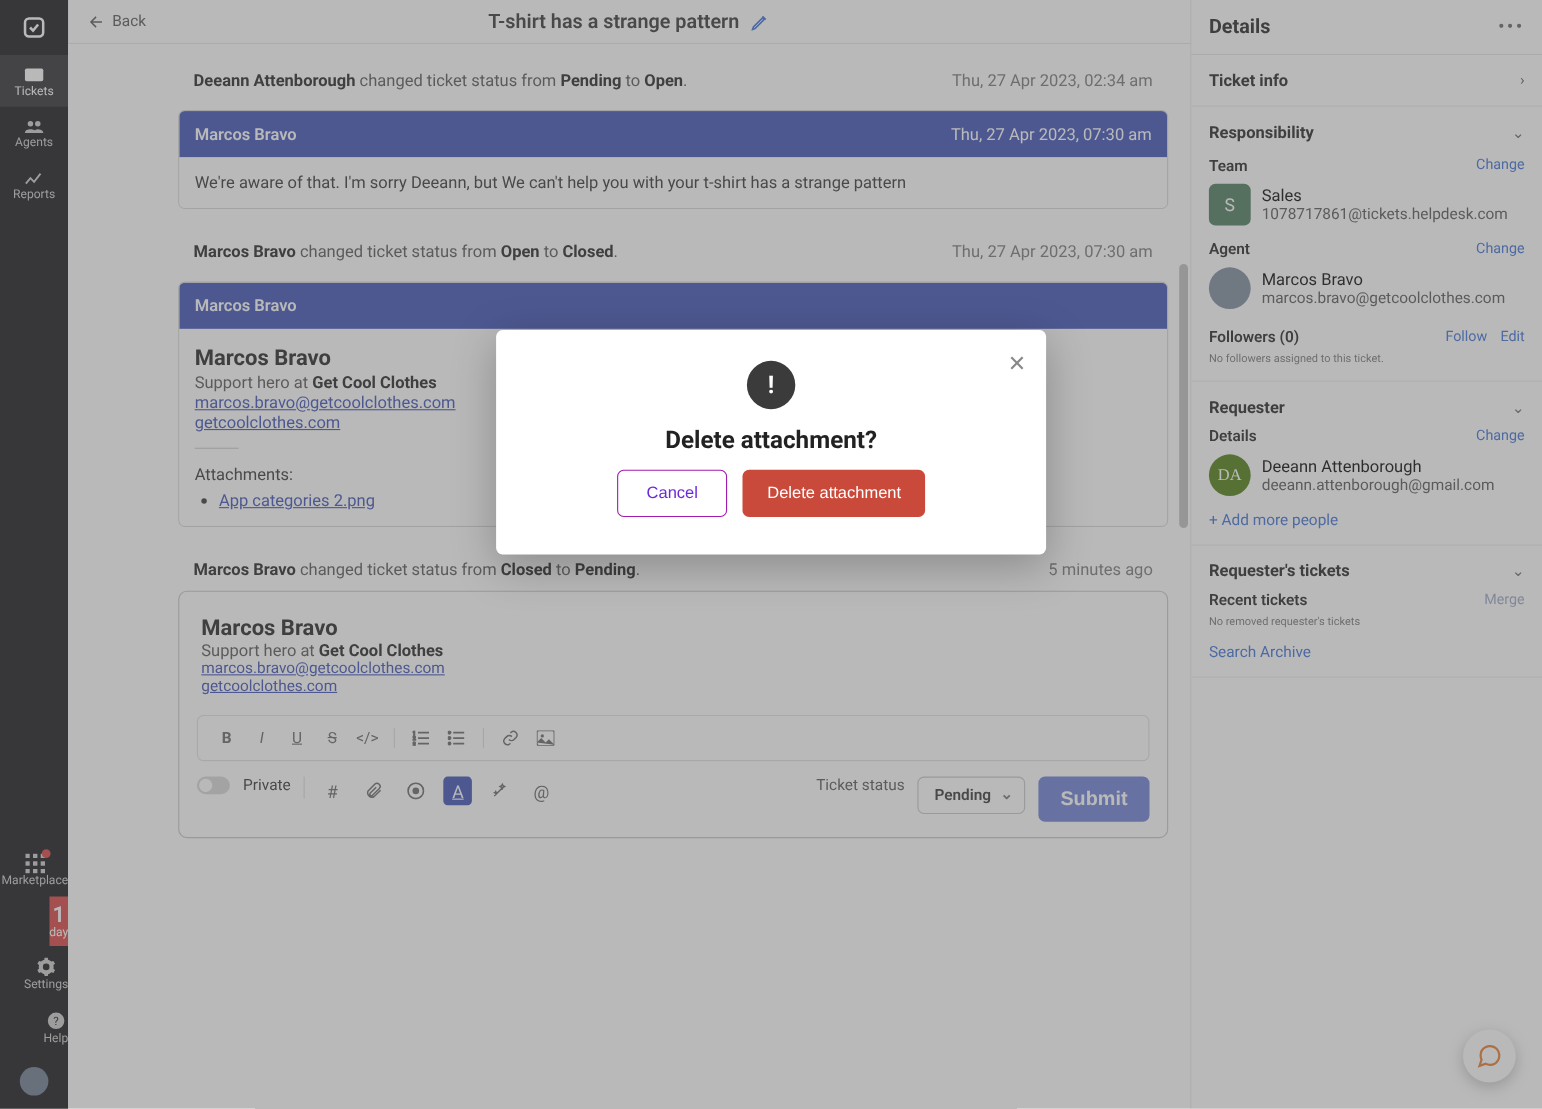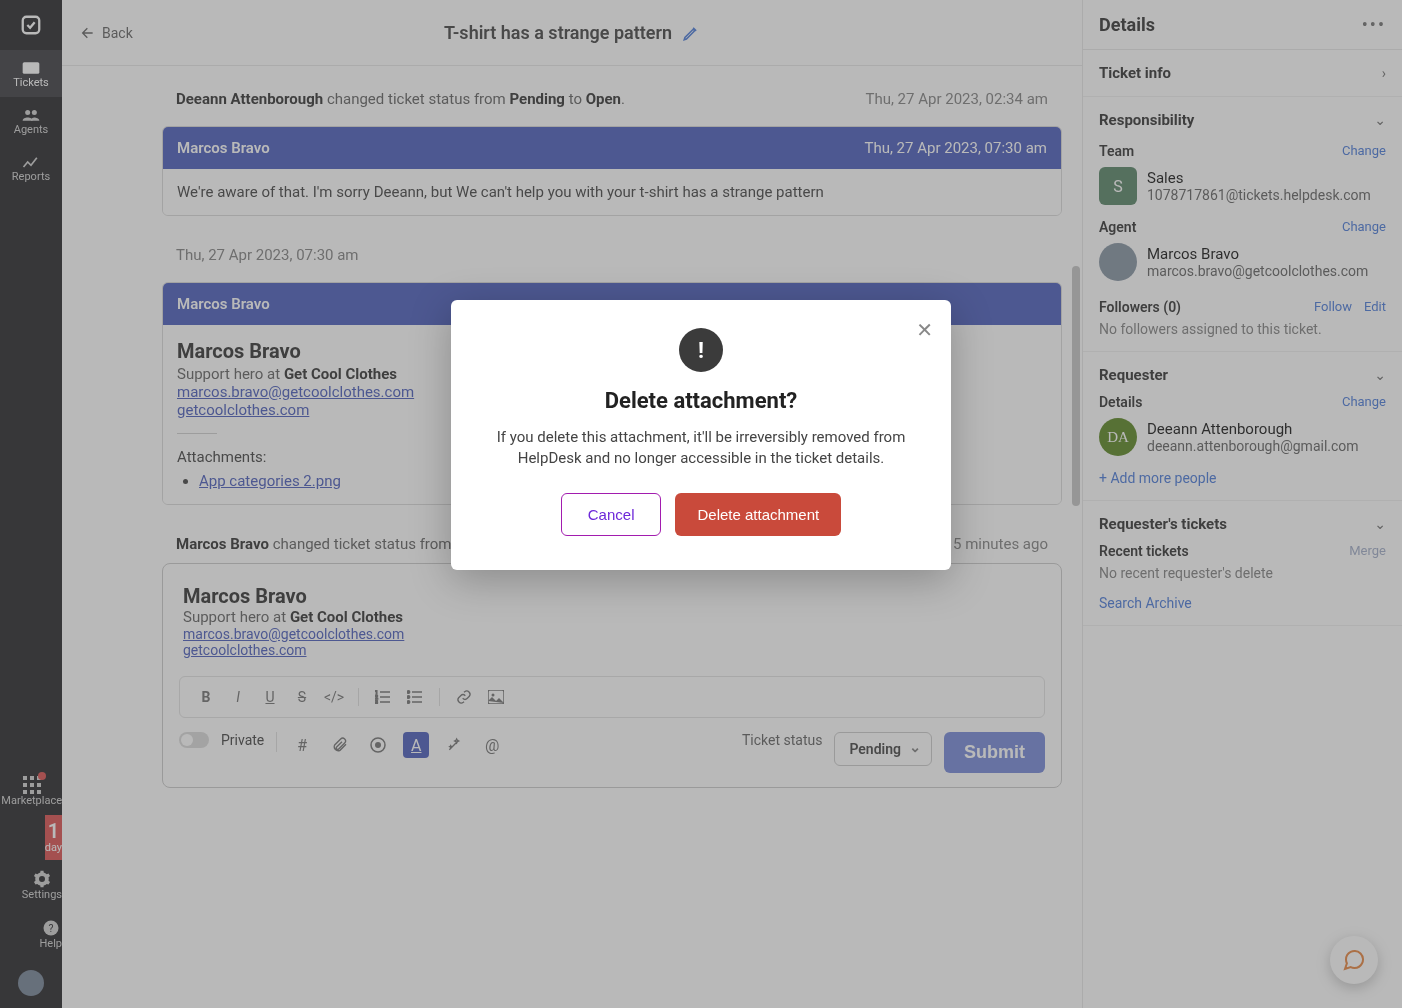--- a/index.html
+++ b/index.html
@@ -36,21 +36,21 @@
   .nav-badge { position:relative; }
   .nav-badge::after { content:""; position:absolute; top:6px; right:16px; width:8px; height:8px; background:#d94141; border-radius:50%; }
   .trial { background:#d94141; color:#fff; text-align:center; padding:6px 0; }
   .trial .big { font-size:20px; font-weight:600; line-height:1; }
   .trial .small { font-size:11px; }
   .avatar-small { width:26px; height:26px; border-radius:50%; background:#6b7a8f; margin:12px auto; }
 
   
   .main { flex:1; display:flex; flex-direction:column; background:#fff; position:relative; }
   .topbar {
-    height:66px; border-bottom:1px solid #e5e5e5; display:flex; align-items:center; padding:0 18px;
+    height:40px; border-bottom:1px solid #e5e5e5; display:flex; align-items:center; padding:0 18px;
     position:relative;
   }
   .back-btn { display:flex; align-items:center; gap:6px; color:#555; cursor:pointer; }
   .title-wrap { position:absolute; left:50%; transform:translateX(-50%); display:flex; align-items:center; gap:10px; }
   .title { font-size:18px; font-weight:600; color:#333; }
   .edit-icon { color:#3b6fd6; cursor:pointer; }
 
   .content { flex:1; overflow:auto; padding:14px 0 0; background:#fff; position:relative; }
   .thread { width: 900px; margin: 0 0 0 100px; }
 
@@ -104,21 +104,21 @@
   .chev { color:#666; font-size:14px; }
   .field-label { font-size:14px; font-weight:600; color:#222; margin-top:14px; display:flex; justify-content:space-between; }
   .change-link { color:#3b6fd6; font-size:13px; font-weight:400; cursor:pointer; }
   .entity { display:flex; align-items:center; gap:10px; margin-top:8px; }
   .entity-avatar { width:38px; height:38px; border-radius:6px; background:#4a7a5a; color:#fff; display:flex; align-items:center; justify-content:center; font-size:16px; }
   .entity-avatar.round { border-radius:50%; background:#4d7c0f; font-size:15px;font-family:Liberation Serif, serif; }
   .entity-avatar.photo { border-radius:50%; background:#7a8a9a; }
   .entity-text { display:flex; flex-direction:column; }
   .entity-text .name { font-size:15px; color:#000000; }
   .entity-text .sub { font-size:14px; color:#555; }
-  .muted { color:#777; font-size:14px; margin-top:6px; }
+  .muted { color:#777; font-size:10px; margin-top:6px; }
   .link-blue { color:#3b6fd6; cursor:pointer; }
   .row-links { display:flex; gap:12px; }
   .sub-head { font-size:14px; font-weight:600; color:#222; margin-top:10px; display:flex; justify-content:space-between; }
 
   
   .scroll-track { position:absolute; right:2px; top:200px; width:8px; height:240px; background:rgba(0,0,0,0.25); border-radius:4px; }
 
   
   .overlay {
     position:absolute; inset:0; background:rgba(100,100,100,0.45);
@@ -262,20 +262,23 @@
 
         <div class="msg-card">
           <div class="msg-header">
             <span class="name">Marcos Bravo</span>
             <span>Thu, 27 Apr 2023, 07:30 am</span>
           </div>
           <div class="msg-body">We're aware of that. I'm sorry Deeann, but We can't help you with your t-shirt has a strange pattern</div>
         </div>
 
         <div class="status-line">
+          <div class="left">
+            <b>Marcos Bravo</b><span> changed ticket status from </span><b>Open</b><span> to </span><b>Closed</b><span>.</span>
+          </div>
           <div class="ts">Thu, 27 Apr 2023, 07:30 am</div>
         </div>
 
         <div class="msg-card">
           <div class="msg-header">
             <span class="name">Marcos Bravo</span>
           </div>
           <div class="msg-body">
             <div class="author">Marcos Bravo</div>
             <div class="role"><span>Support hero at </span><b>Get Cool Clothes</b></div>
@@ -462,37 +465,36 @@
 
     <div class="section">
       <div class="section-head">
         <h3>Requester's tickets</h3>
         <span class="chev">⌄</span>
       </div>
       <div class="sub-head">
         <span>Recent tickets</span>
         <span class="change-link" style="color:#9aa6c4;">Merge</span>
       </div>
-      <div class="muted">No recent requester's delete</div>
+      <div class="muted">No removed requester's tickets</div>
       <div class="link-blue" style="margin-top:14px;">Search Archive</div>
     </div>
   </div>
 
 </div>
 
 <div class="chat-fab">
   <svg width="24" height="24" viewBox="0 0 24 24" fill="none" stroke="#e67a2e" stroke-width="2">
       <path d="M21 11.5a8.38 8.38 0 01-.9 3.8 8.5 8.5 0 01-7.6 4.7 8.38 8.38 0 01-3.8-.9L3 21l1.9-5.7a8.38 8.38 0 01-.9-3.8 8.5 8.5 0 014.7-7.6 8.38 8.38 0 013.8-.9h.5a8.48 8.48 0 018 8v.5z"></path>
     </svg>
 </div>
 
 <div class="overlay">
   <div class="modal">
     <span class="modal-close">✕</span>
     <div class="modal-icon">!</div>
     <h2>Delete attachment?</h2>
-    <p>If you delete this attachment, it'll be irreversibly removed from HelpDesk and no longer accessible in the ticket details.</p>
     <div class="modal-actions">
       <button class="btn-secondary">Cancel</button>
       <button class="btn-danger">Delete attachment</button>
     </div>
   </div>
 </div>
 
 </body></html>

